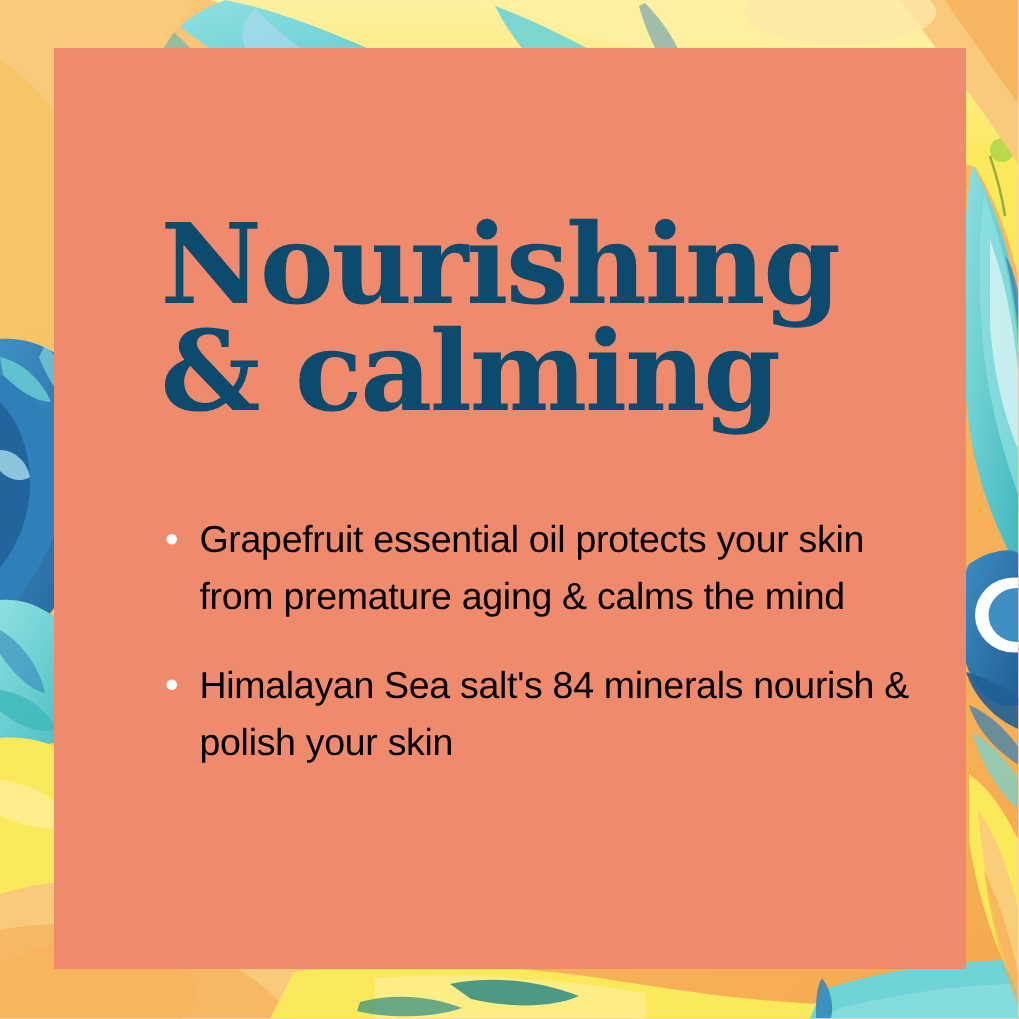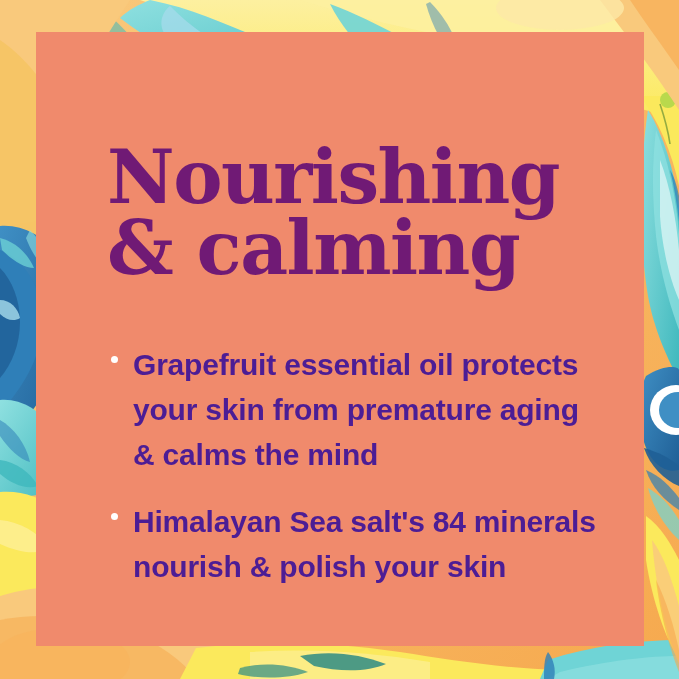--- a/index.html
+++ b/index.html
@@ -47,21 +47,21 @@
     box-sizing: border-box;
     padding: 0;
   }
 
   .heading {
     position: absolute;
     left: 71px;
     top: 110px;
     width: 500px;
     margin: 0;
-    color: #701a75;
+    color: #0c4a6e;
     font-family: "DejaVu Serif", "Liberation Serif", serif;
     font-weight: bold;
     font-size: 74px;
     line-height: 0.96;
     letter-spacing: -1.5px;
     white-space: pre-line;
   }
 
   .bullets {
     position: absolute;
@@ -69,24 +69,24 @@
     top: 310px;
     width: 500px;
     margin: 0;
     padding: 0;
     list-style: none;
   }
   .bullet {
     position: relative;
     padding-left: 26px;
     margin-bottom: 22px;
-    color: #4c1d95;
+    color: #000000;
     font-family: "Liberation Sans", sans-serif;
-    font-weight: bold;
-    font-size: 30px;
+    font-weight: normal;
+    font-size: 25px;
     line-height: 1.5;
     letter-spacing: -0.2px;
   }
   .bullet:last-child { margin-bottom: 14px; }
   .bullet .dot {
     position: absolute;
     left: 4px;
     top: 14px;
     width: 7px;
     height: 7px;

